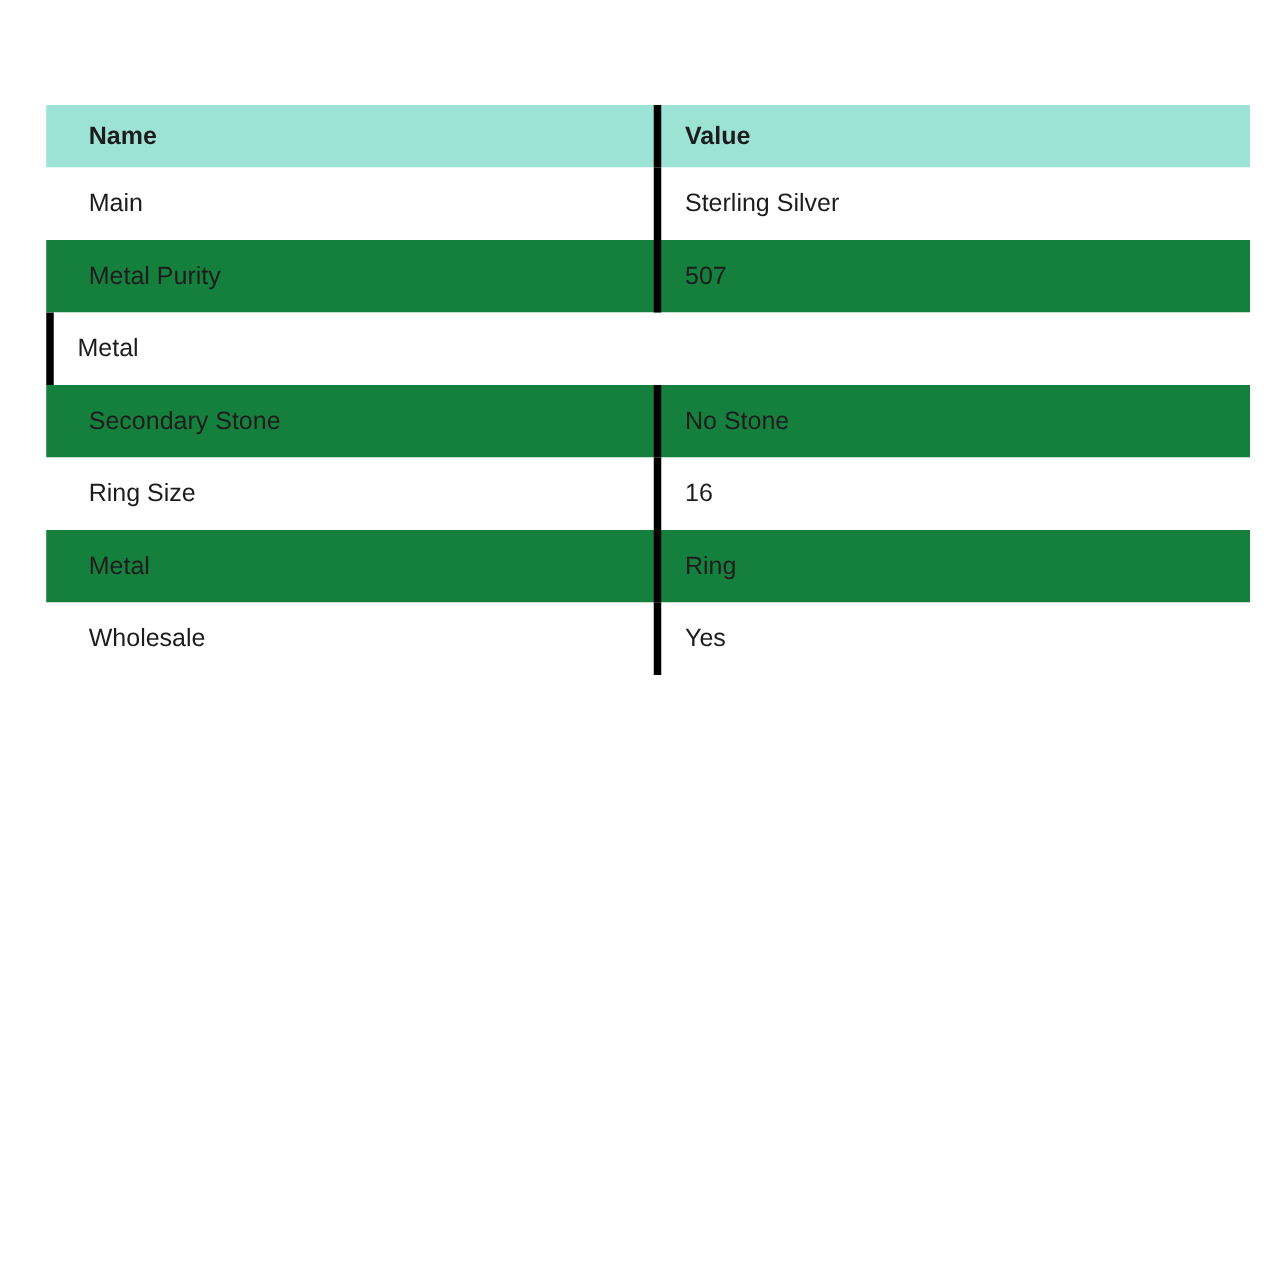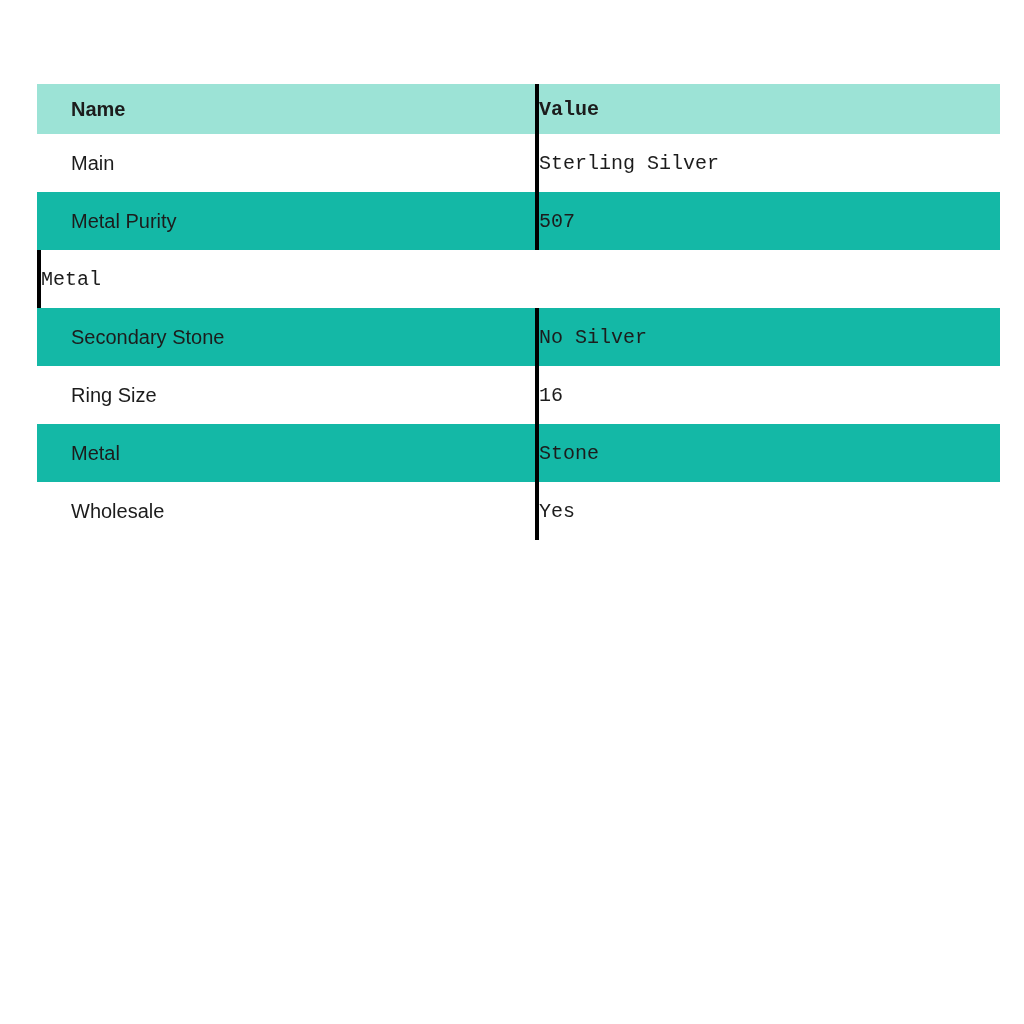--- a/index.html
+++ b/index.html
@@ -22,44 +22,43 @@
     left: 37px;
     top: 84px;
     width: 963px;
     font-size: 20px;
   }
   .row {
     display: flex;
     align-items: center;
     height: 58px;
     background: #ffffff;
-    gap: 12px;
   }
   .row.alt {
-    background: #14b8a6;
+    background: #15803d;
   }
   .row.header {
     height: 50px;
     background: #9ce3d6;
     font-weight: 600;
   }
   .cell {
     display: flex;
     align-items: center;
     height: 100%;
   }
   .cell.name-col {
     width: 486px;
     padding-left: 34px;
     flex: 0 0 486px;
   }
   .cell.value-col {
     flex: 1 1 auto;
-    border-left: 4px solid #000000;
-    font-family: Liberation Mono, monospace;
+    padding-left: 19px;
+    border-left: 6px solid #000000;
   }
 </style>
 </head>
 <body>
 
 <div class="page">
   <div class="attr-table">
 
     <div class="row header">
       <div class="cell name-col">
@@ -92,39 +91,39 @@
       <div class="cell value-col">
         <span>Metal</span>
       </div>
     </div>
 
     <div class="row alt">
       <div class="cell name-col">
         <span>Secondary Stone</span>
       </div>
       <div class="cell value-col">
-        <span>No Silver</span>
+        <span>No Stone</span>
       </div>
     </div>
 
     <div class="row">
       <div class="cell name-col">
         <span>Ring Size</span>
       </div>
       <div class="cell value-col">
         <span>16</span>
       </div>
     </div>
 
     <div class="row alt">
       <div class="cell name-col">
         <span>Metal</span>
       </div>
       <div class="cell value-col">
-        <span>Stone</span>
+        <span>Ring</span>
       </div>
     </div>
 
     <div class="row">
       <div class="cell name-col">
         <span>Wholesale</span>
       </div>
       <div class="cell value-col">
         <span>Yes</span>
       </div>

